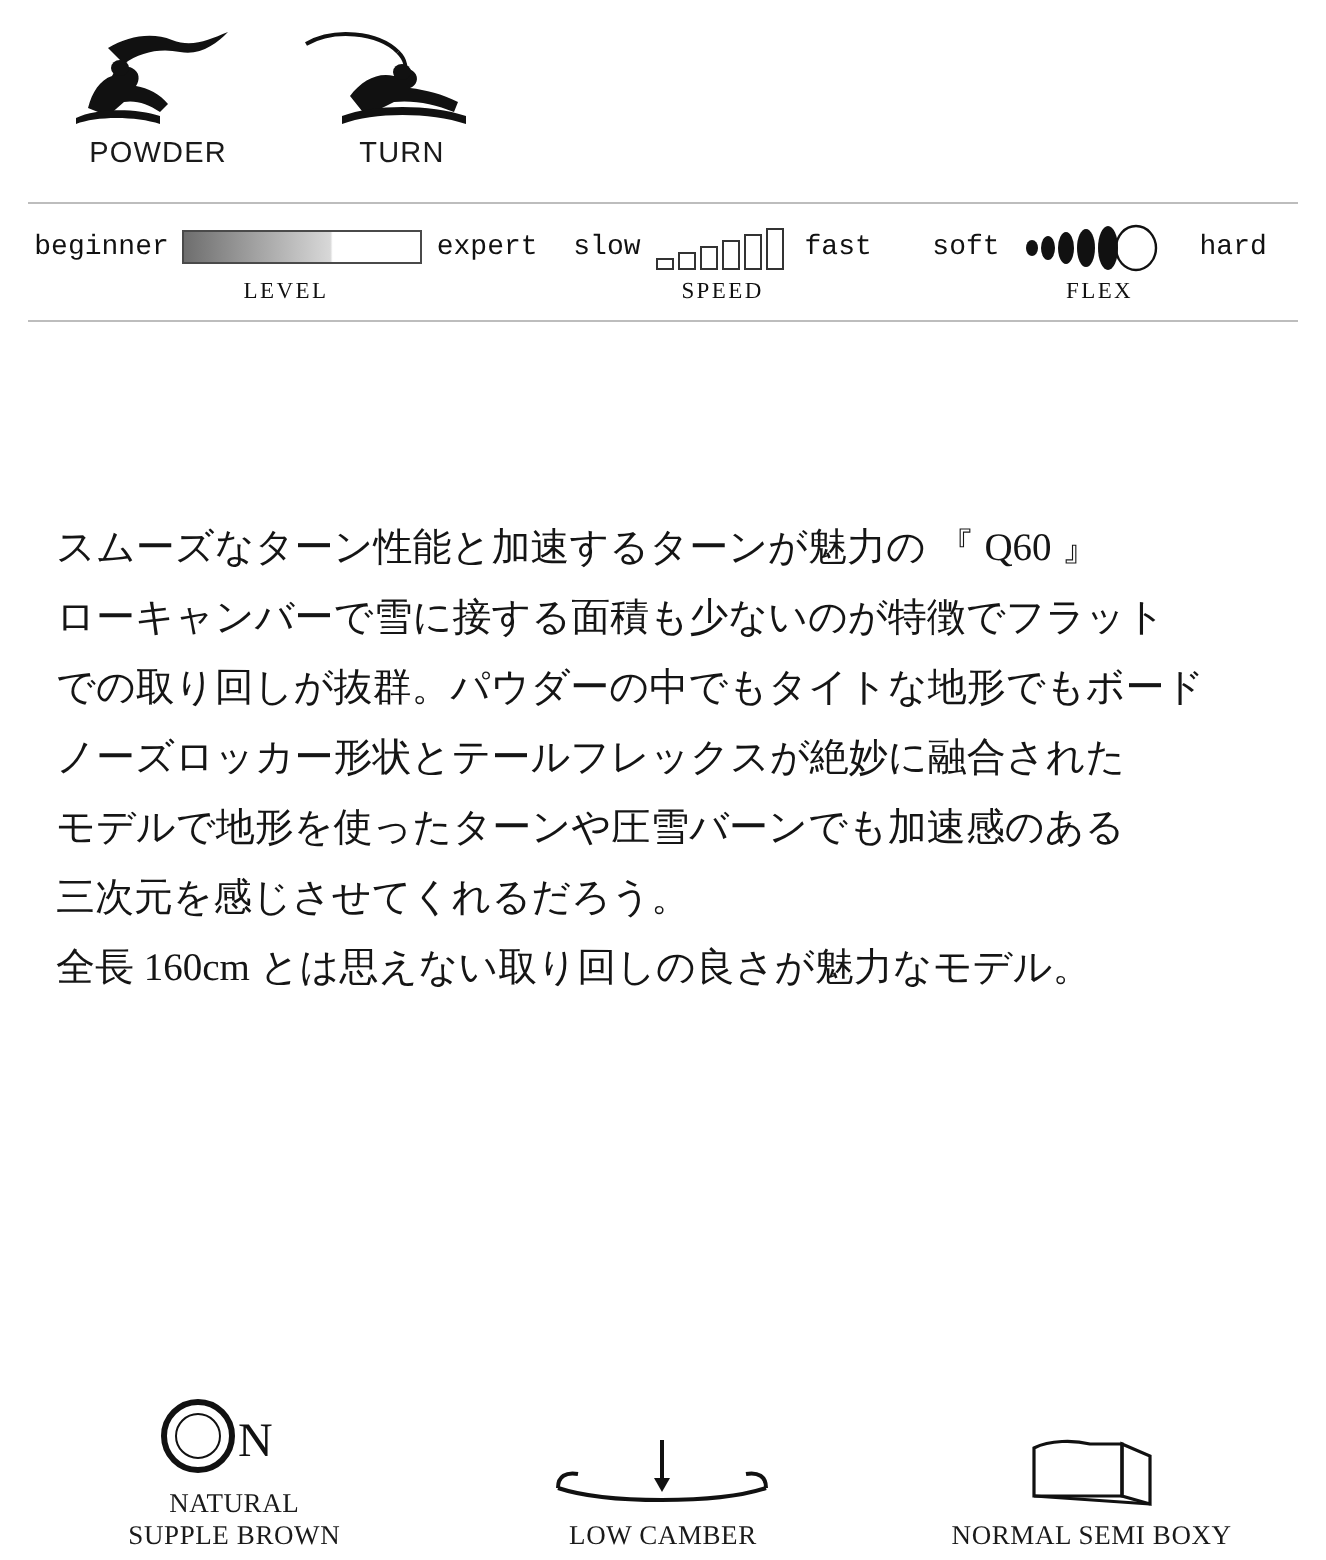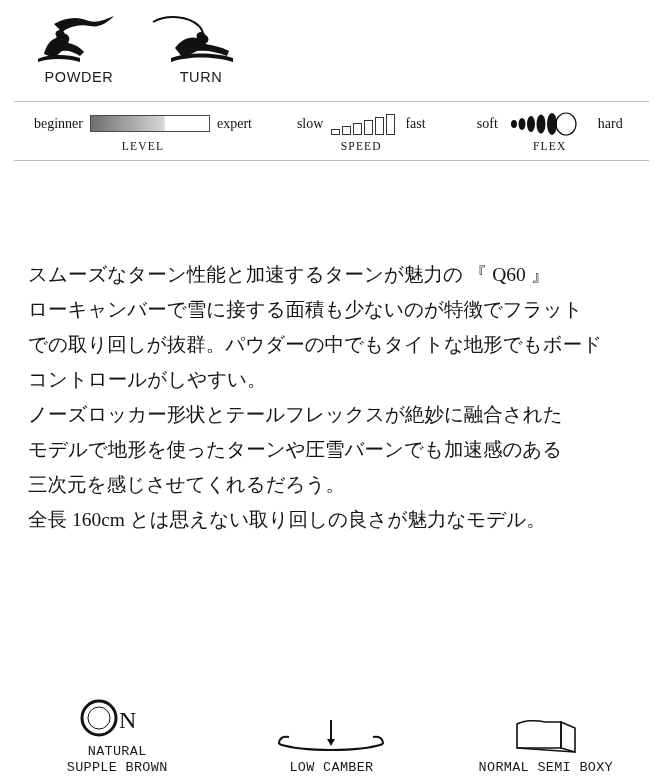--- a/index.html
+++ b/index.html
@@ -54,21 +54,21 @@
     align-items: center;
     justify-content: center;
   }
   .gauge .row {
     display: flex;
     align-items: center;
     height: 26px;
   }
   .gauge .lbl {
     font-size: 14px;
-    font-family: Liberation Serif, serif;
+    font-family: Liberation Mono, monospace;
     color: #111;
   }
   .gauge .title {
     font-size: 11.5px;
     letter-spacing: 1.2px;
     margin-top: 3px;
     color: #111;
   }
 
   .level-gauge { width: 260px; }
@@ -136,21 +136,21 @@
     height: 56px;
     display: flex;
     align-items: flex-end;
     justify-content: center;
   }
   .feature .flabel {
     font-size: 13.5px;
     letter-spacing: 0.3px;
     line-height: 16px;
     margin-top: 4px;
-    font-family: Liberation Mono, monospace;
+    font-family: Liberation Serif, serif;
   }
 </style>
 </head>
 <body>
 
 <div class="top-icons">
 
   <div class="icon-block">
     <div class="glyph">
       <svg width="110" height="52" viewBox="0 0 110 52">
@@ -222,21 +222,20 @@
     </div>
     <div class="title">FLEX</div>
   </div>
 
 </div>
 
 <div class="body-copy">
   <p>スムーズなターン性能と加速するターンが魅力の 『 Q60 』</p>
   <p>ローキャンバーで雪に接する面積も少ないのが特徴でフラット</p>
   <p>での取り回しが抜群。パウダーの中でもタイトな地形でもボード</p>
-  <p>コントロールがしやすい。</p>
   <p>ノーズロッカー形状とテールフレックスが絶妙に融合された</p>
   <p>モデルで地形を使ったターンや圧雪バーンでも加速感のある</p>
   <p>三次元を感じさせてくれるだろう。</p>
   <p>全長 160cm とは思えない取り回しの良さが魅力なモデル。</p>
 </div>
 
 <div class="features">
 
   <div class="feature">
     <div class="glyph">

